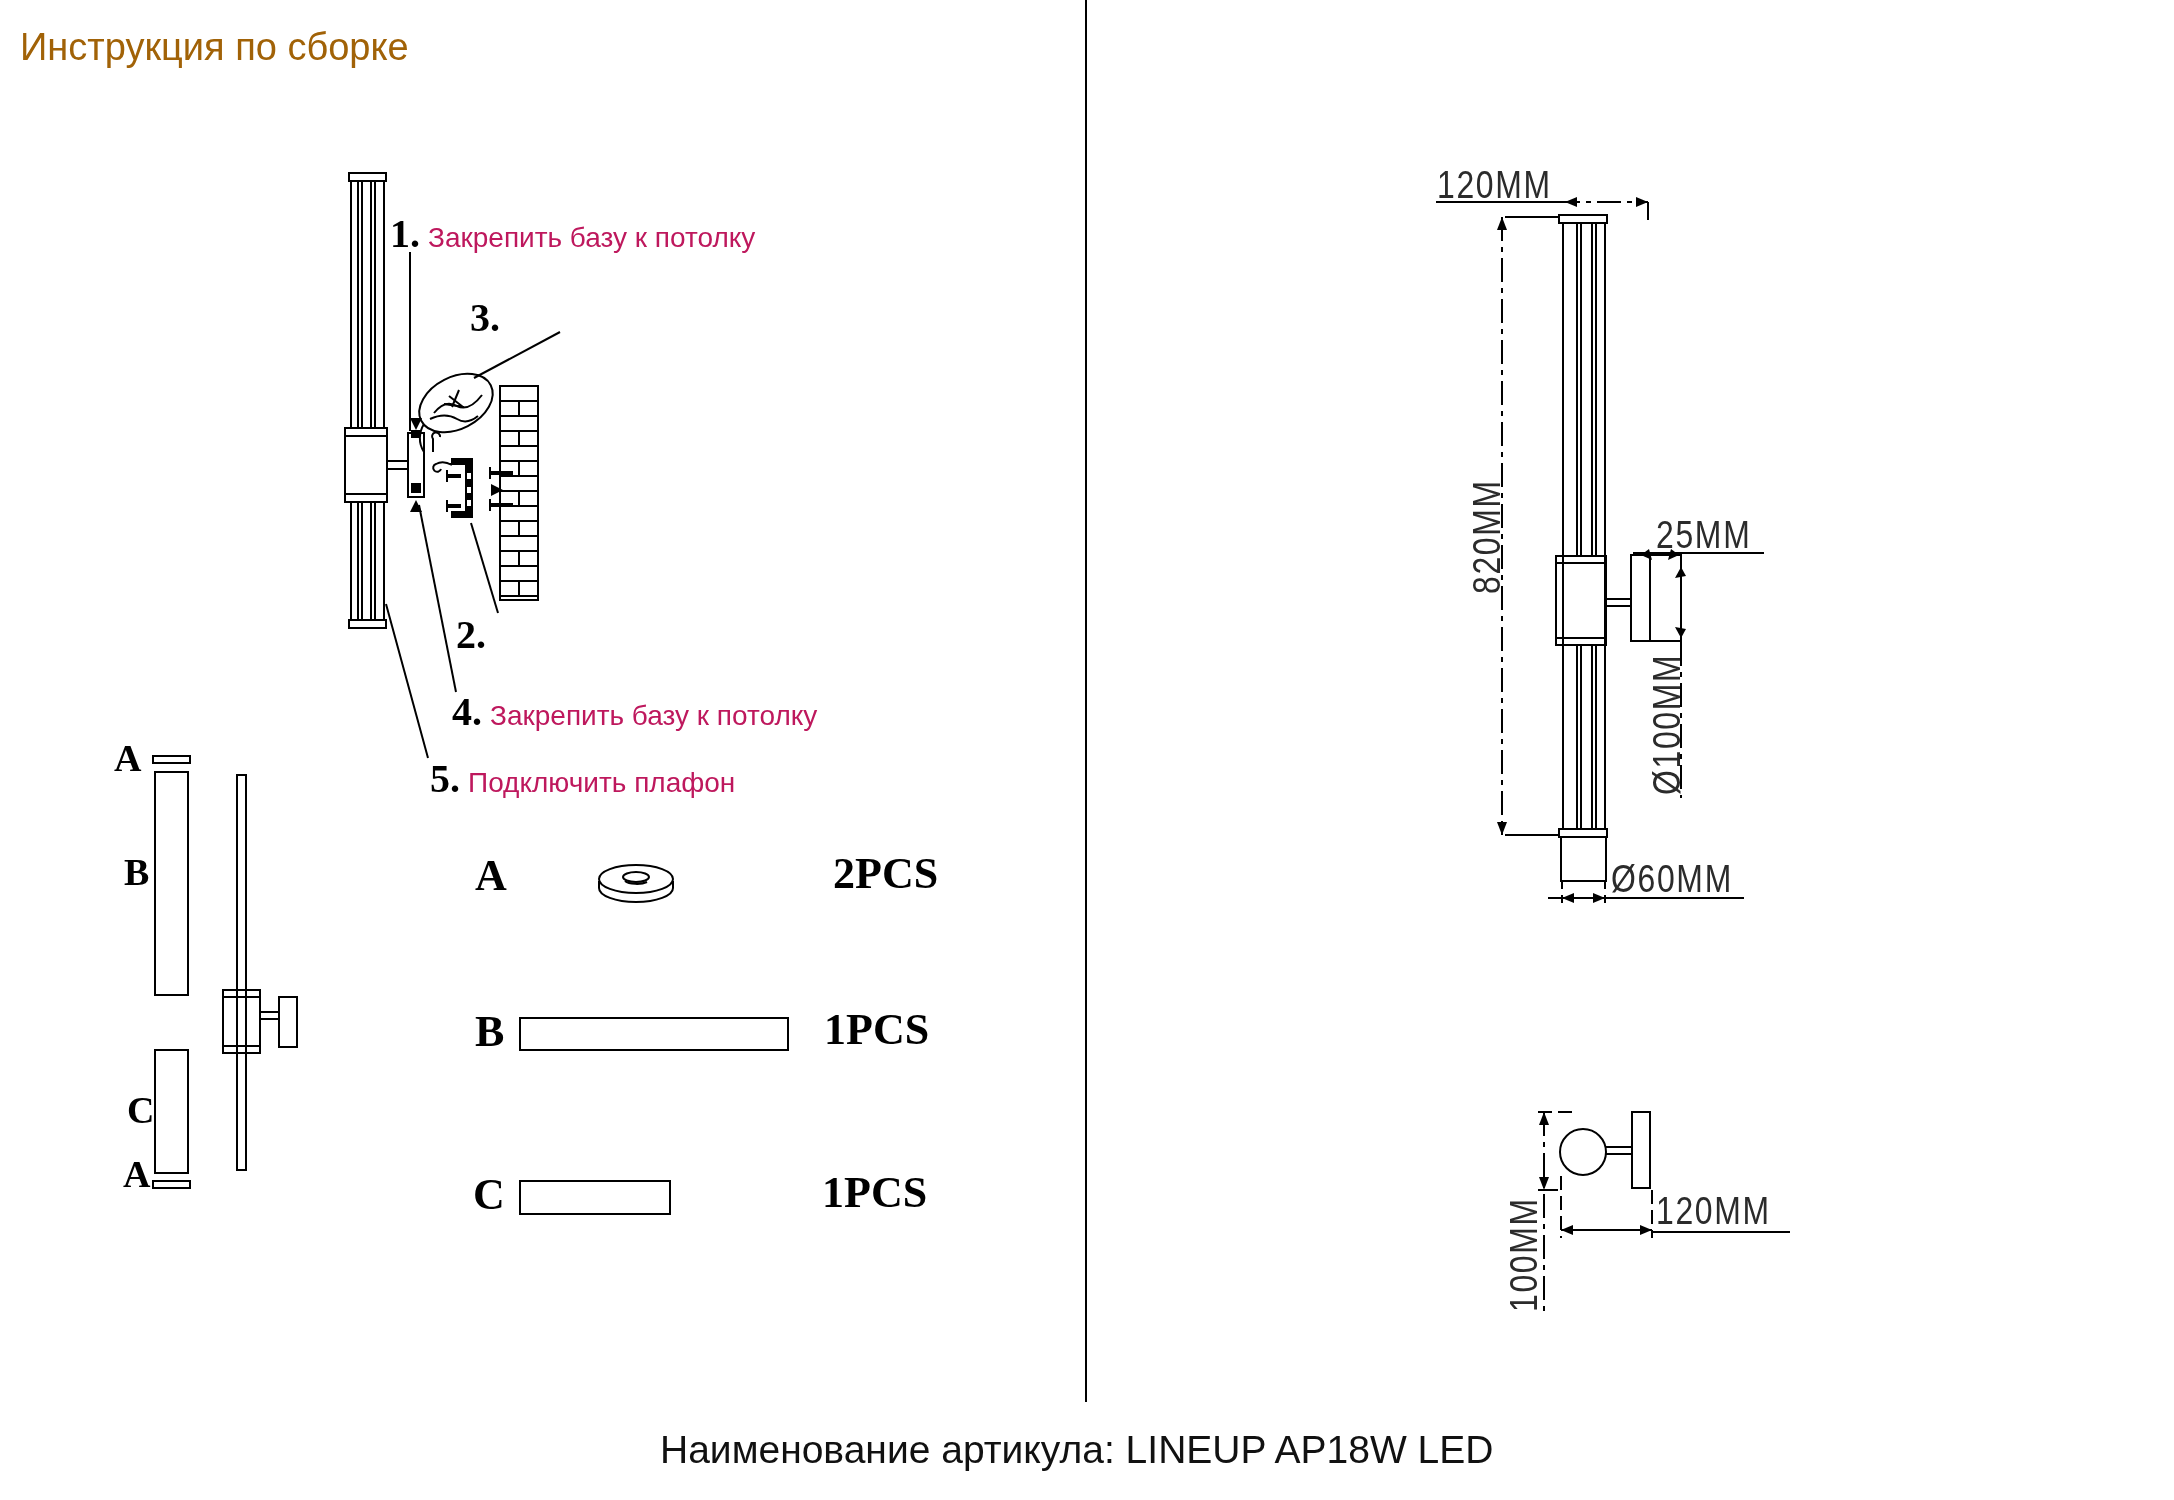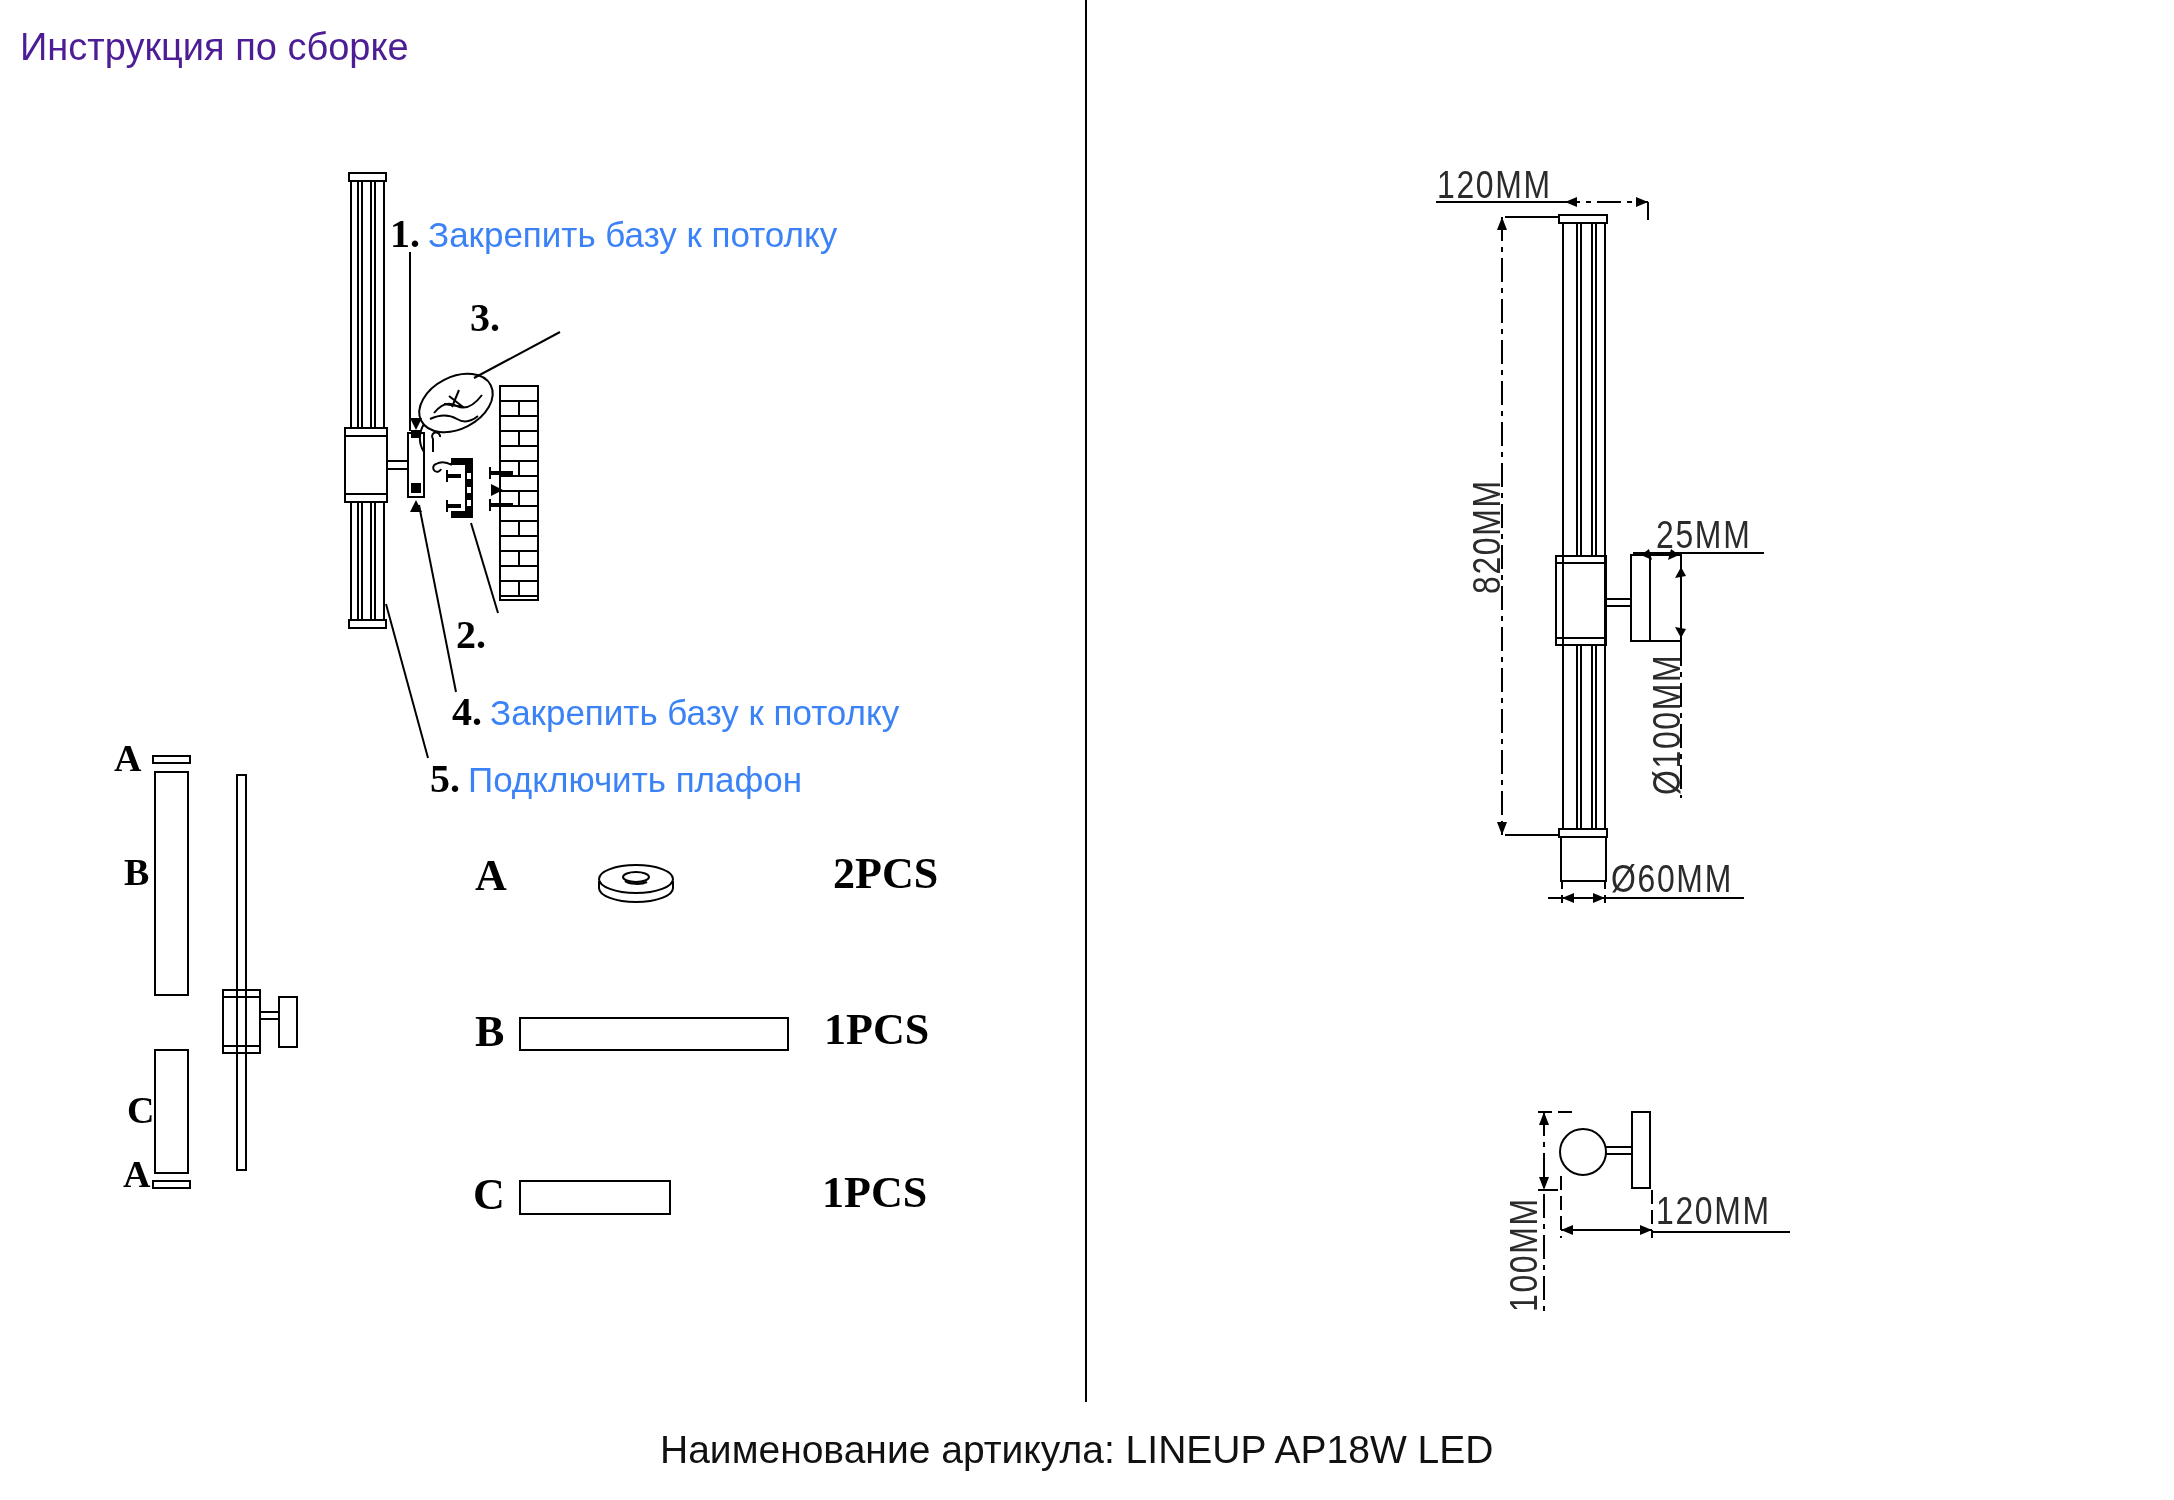--- a/index.html
+++ b/index.html
@@ -4,24 +4,24 @@
 <style>
   html,body{margin:0;padding:0;background:#fff;}
   .page{position:relative;width:2174px;height:1500px;background:#fff;overflow:hidden;
         font-family:"Liberation Sans",sans-serif;color:#1a1a1a;}
   svg.draw{position:absolute;left:0;top:0;}
   svg.draw *{vector-effect:non-scaling-stroke;}
   .ln{stroke:#000;stroke-width:2;fill:none;}
   .thk{stroke:#000;stroke-width:4;fill:none;}
   .fillb{fill:#000;stroke:none;}
   .txt{position:absolute;white-space:nowrap;}
-  .title{font-size:38px;color:#4c1d95;}
+  .title{font-size:38px;color:#a16207;}
   .step{display:flex;align-items:baseline;}
   .step .num{font-family:"Liberation Serif",serif;font-weight:bold;font-size:40px;color:#000;}
-  .step .lbl{font-size:35px;margin-left:8px;color:#3b82f6;}
+  .step .lbl{font-size:28px;margin-left:8px;color:#be185d;}
   .explab{font-family:"Liberation Serif",serif;font-weight:bold;font-size:38px;color:#000;}
   .partlab{font-family:"Liberation Serif",serif;font-weight:bold;font-size:44px;color:#000;}
   .dim{font-size:38px;color:#2b2b2b;letter-spacing:2px;transform:scaleX(0.84);transform-origin:left top;}
   .dimv{font-size:38px;color:#2b2b2b;letter-spacing:2px;transform:rotate(-90deg) scaleX(0.84);transform-origin:left top;}
   .footer{font-size:39px;color:#111;}
 </style>
 </head>
 <body>
 
 <div class="page">

